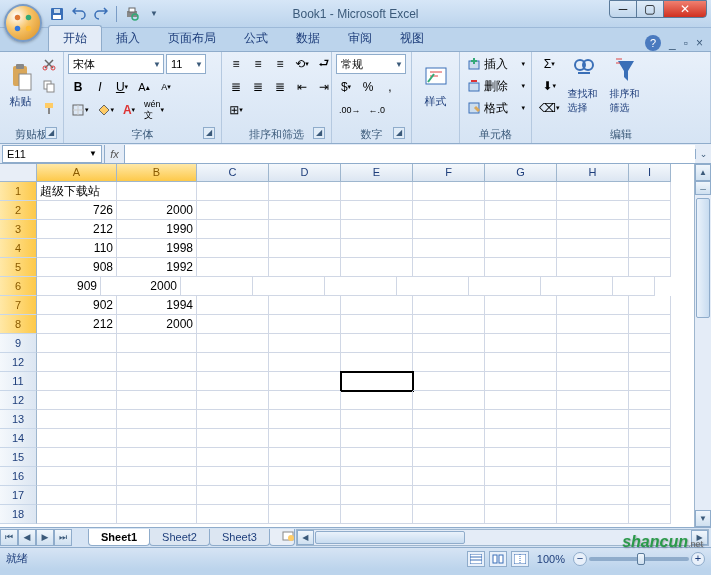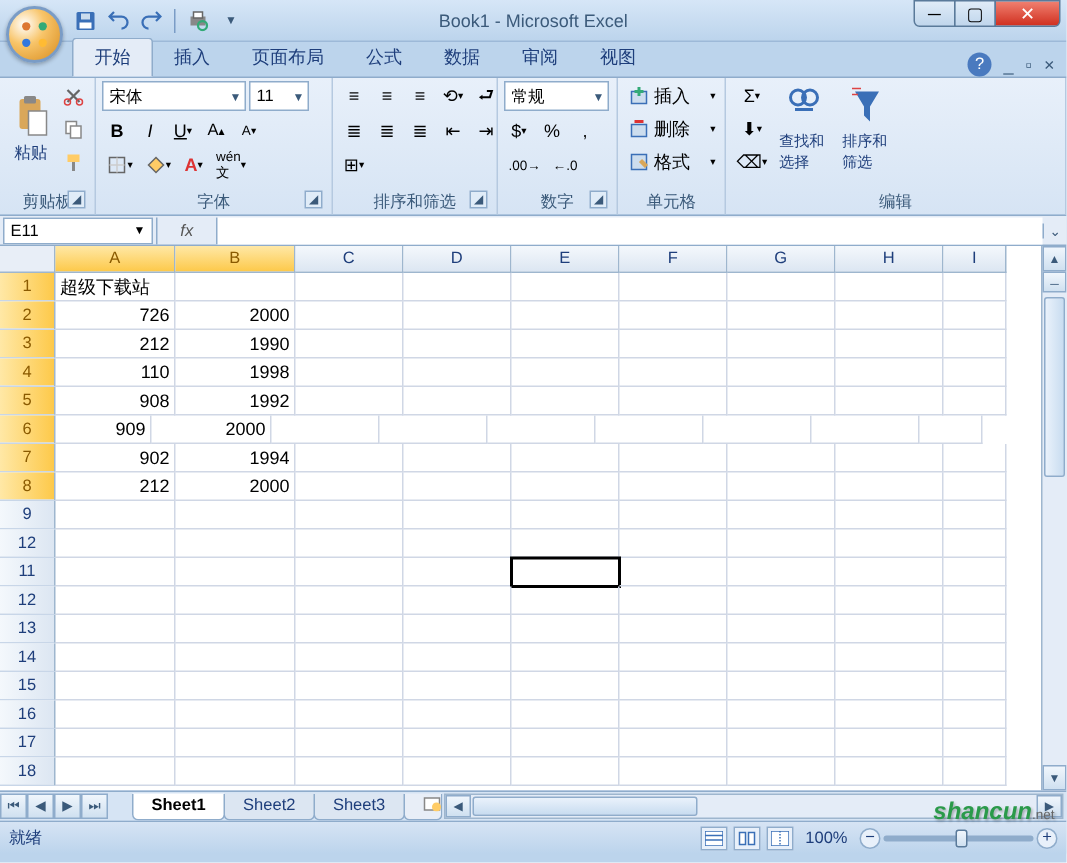--- a/index.html
+++ b/index.html
@@ -33,21 +33,21 @@
 .rb-btn { min-width: 20px; height: 20px; border: 1px solid transparent; display: flex; align-items: center; justify-content: center; cursor: pointer; padding: 0 2px; }
 .rb-big { width: 40px; height: 62px; flex-direction: column; font-size: 11px; color: #1e3e7b; gap: 2px; }
 .rb-big svg { width: 24px; height: 30px; }
 .combo { height: 20px; border: 1px solid #8faccb; background: white; display: flex; align-items: center; padding: 0 2px 0 4px; font-size: 11px; }
 .combo .dd { margin-left: auto; font-size: 8px; color: #3b5a7a; padding-left: 4px; }
 
 .formula-bar { height: 20px; background: #e4ecf7; border-bottom: 1px solid #8faccb; display: flex; align-items: center; }
 .name-box { width: 100px; height: 18px; border: 1px solid #8faccb; background: white; margin: 0 2px; display: flex; align-items: center; padding: 0 4px; font-size: 11px; }
 .name-box .dd { margin-left: auto; font-size: 8px; }
 .fx-area { display: flex; align-items: center; flex: 1; }
-.fx-btn { width: 40px; height: 18px; border-left: 1px solid #8faccb; display: flex; align-items: center; justify-content: center; font-style: italic; font-size: 11px; color: #555; cursor: pointer; }
+.fx-btn { width: 20px; height: 18px; border-left: 1px solid #8faccb; display: flex; align-items: center; justify-content: center; font-style: italic; font-size: 11px; color: #555; cursor: pointer; }
 .fx-input { flex: 1; height: 18px; border: none; border-left: 1px solid #8faccb; padding: 0 4px; font-size: 11px; outline: none; }
 .fx-expand { width: 16px; border-left: 1px solid #8faccb; text-align: center; cursor: pointer; font-size: 9px; color: #3b5a7a; }
 
 .grid-wrap { position: relative; height: 363px; background: white; display: flex; }
 .corner { width: 37px; height: 18px; background: #e8eef7; border-right: 1px solid #9eb6ce; border-bottom: 1px solid #9eb6ce; position: absolute; left: 0; top: 0; }
 .col-headers { position: absolute; left: 37px; top: 0; right: 17px; height: 18px; display: flex; }
 .col-h { width: 72px; background: linear-gradient(#f4f8fc,#dce6f2); border-right: 1px solid #9eb6ce; border-bottom: 1px solid #9eb6ce; text-align: center; font-size: 11px; line-height: 17px; color: #1e3e7b; cursor: pointer; }
 .col-h.sel { background: linear-gradient(#ffe8a6,#fdc94a); color: #8a5a00; }
 .row-headers { position: absolute; left: 0; top: 18px; bottom: 0; width: 37px; }
 .row-h { height: 19px; background: linear-gradient(90deg,#f4f8fc,#dce6f2); border-right: 1px solid #9eb6ce; border-bottom: 1px solid #c8d6e8; text-align: center; font-size: 11px; line-height: 18px; color: #1e3e7b; cursor: pointer; }
@@ -270,20 +270,33 @@
         <div class="rb-btn">,</div>
       </div>
       <div class="rb-row">
         <div class="rb-btn" style="font-size:9px">.00→</div>
         <div class="rb-btn" style="font-size:9px">←.0</div>
       </div>
     </div>
     <div class="ribbon-group-label"><span>数字</span><span class="dlg">◢</span></div>
   </div>
 
+  <div class="ribbon-group" style="width:48px">
+    <div class="ribbon-group-body">
+      <div class="rb-btn rb-big">
+        <svg viewBox="0 0 24 30">
+            <rect x="2" y="6" width="20" height="16" fill="#fff" stroke="#3a6fb7"></rect>
+            <path d="M6 10 L18 10 M6 14 L14 14" stroke="#d44"></path>
+            <path d="M4 20 L10 12" stroke="#3a7" stroke-width="2"></path>
+          </svg>
+        <span>样式</span>
+      </div>
+    </div>
+    <div class="ribbon-group-label"></div>
+  </div>
 
   <div class="ribbon-group" style="width:72px">
     <div class="ribbon-group-body" style="flex-direction:column;gap:2px">
       <div class="rb-btn" style="width:64px;justify-content:flex-start;gap:3px">
           <svg width="14" height="14" viewBox="0 0 14 14">
             <rect x="2" y="4" width="10" height="8" fill="#cde" stroke="#3a6fb7"></rect>
             <path d="M7 1 L7 7 M4 4 L10 4" stroke="#3a7" stroke-width="2"></path>
           </svg>
           <span>插入</span>
           <span style="font-size:7px;margin-left:auto">▾</span>

